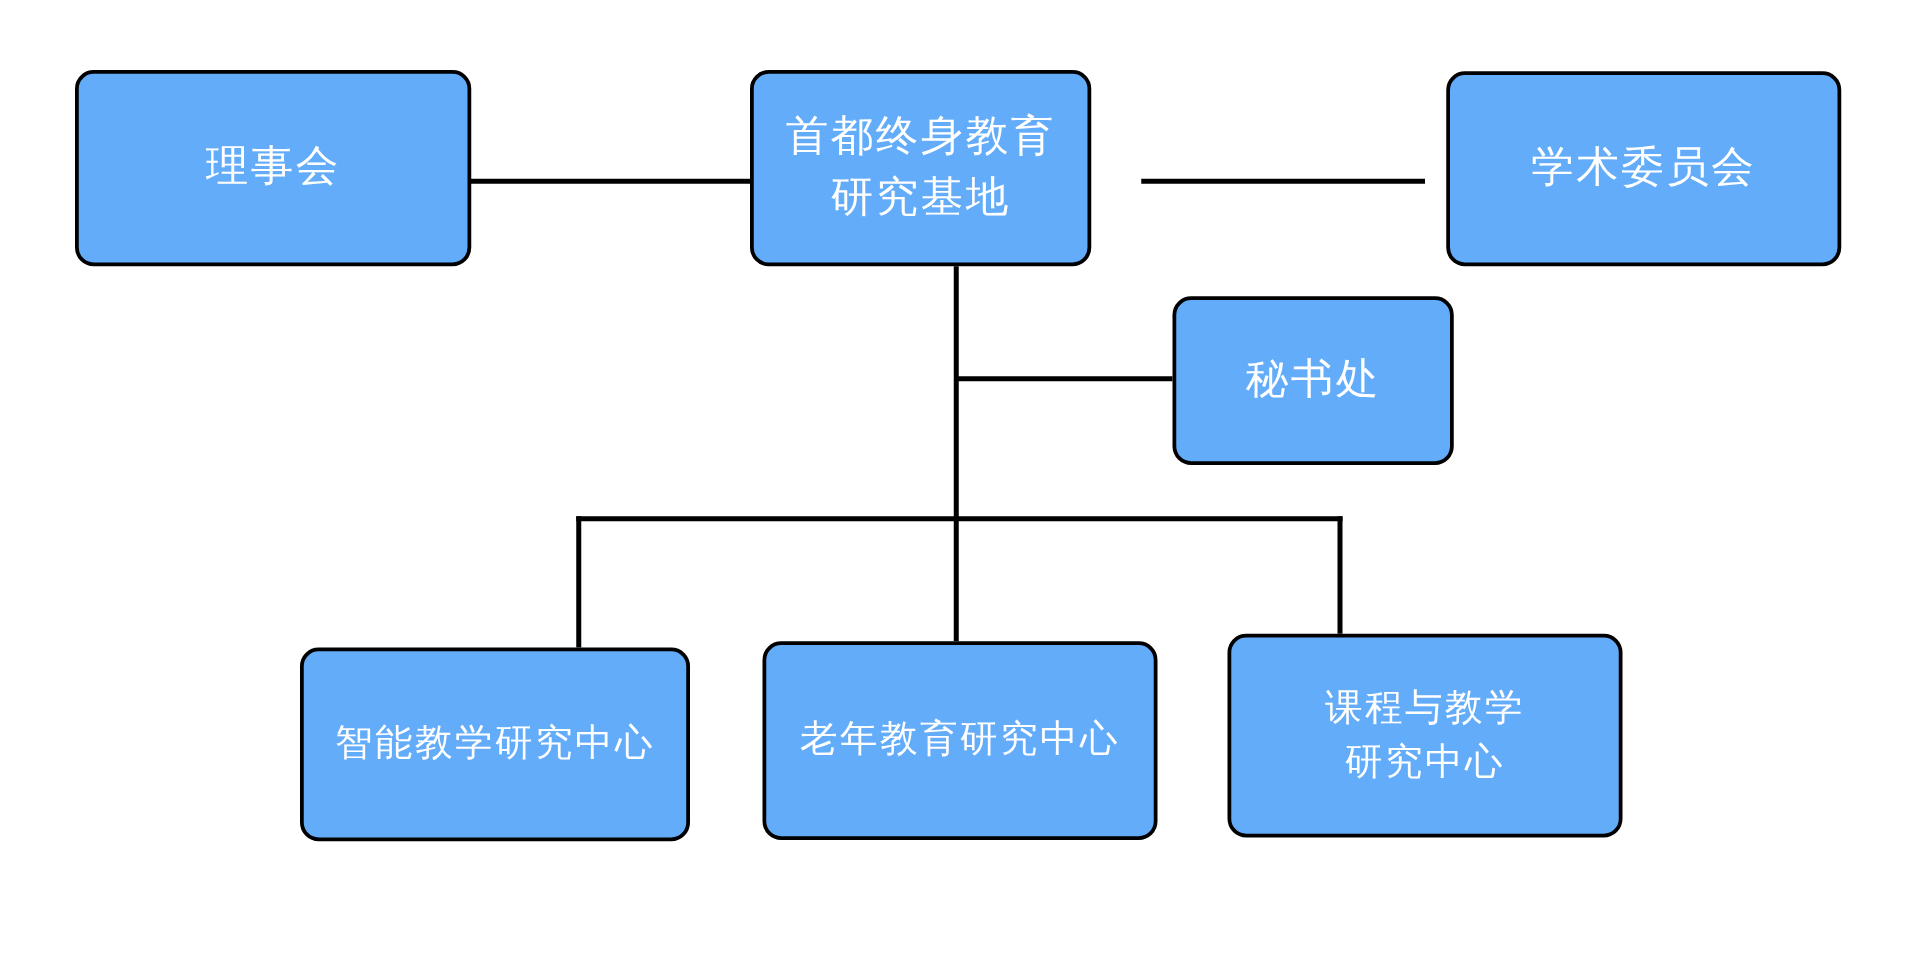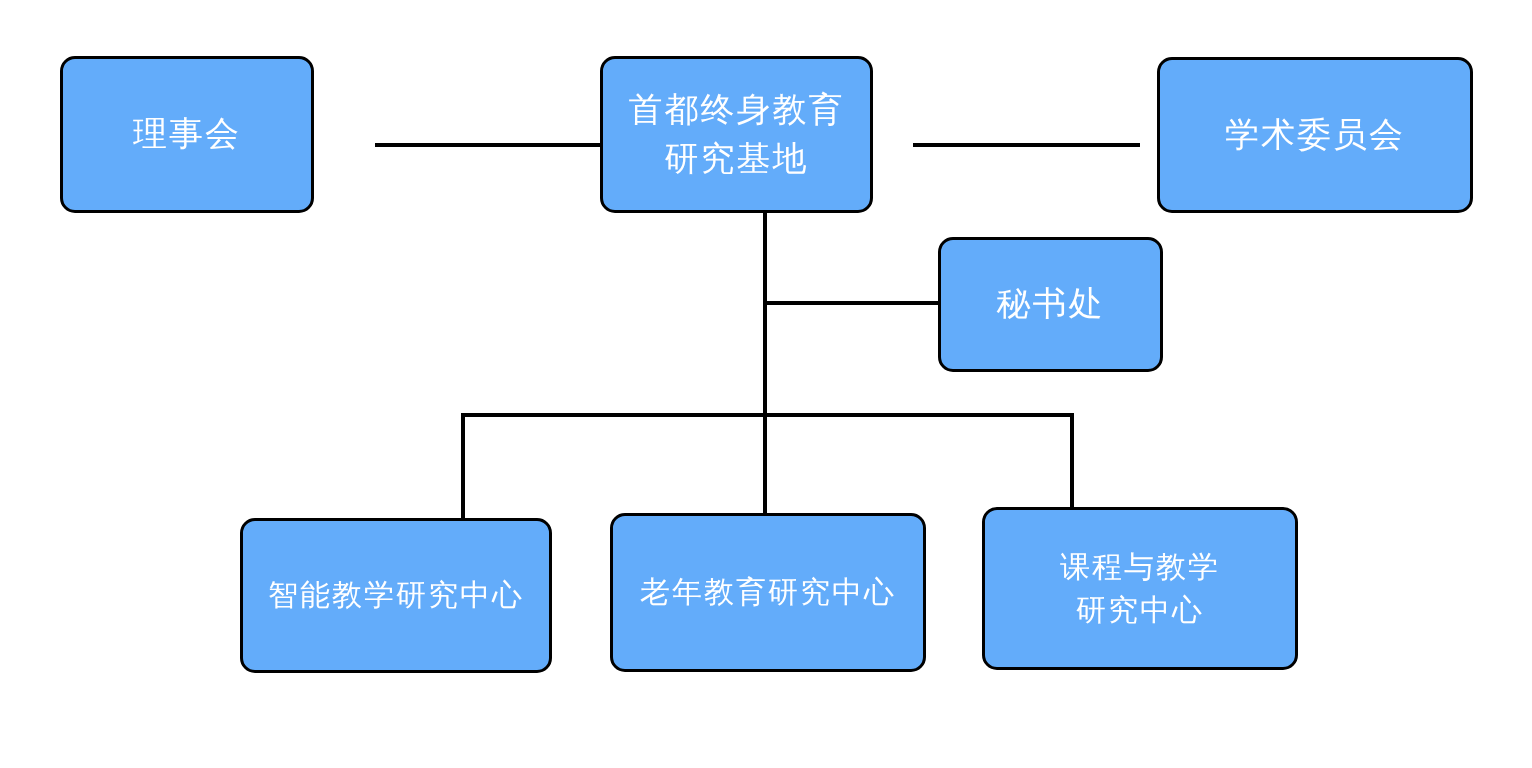--- a/index.html
+++ b/index.html
@@ -31,21 +31,21 @@
     white-space: pre-line;
     line-height: 1.42;
     letter-spacing: 2px;
   }
   .connector {
     position: absolute;
     background: var(--color-connector, #000000);
   }
 
   
-  #node-council            { left: 60px;   top: 56px;  width: 254px; height: 157px; }
+  #node-council            { left: 60px;   top: 56px;  width: 317px; height: 157px; }
   #node-root-base          { left: 600px;  top: 56px;  width: 273px; height: 157px; }
   #node-academic-committee { left: 1140px; top: 57px;  width: 316px; height: 156px; margin-left: 17px; }
   #node-secretariat        { left: 938px;  top: 237px; width: 225px; height: 135px; font-family: Liberation Serif, serif; }
   #node-smart-teaching     { left: 240px;  top: 518px; width: 312px; height: 155px; justify-content: center; }
   #node-elder-education    { left: 610px;  top: 513px; width: 316px; height: 159px; }
   #node-curriculum         { left: 982px;  top: 507px; width: 316px; height: 163px; }
 
   #node-council .label, #node-academic-committee .label,
   #node-root-base .label, #node-secretariat .label { font-size: 34px; }
   #node-smart-teaching .label, #node-elder-education .label,

